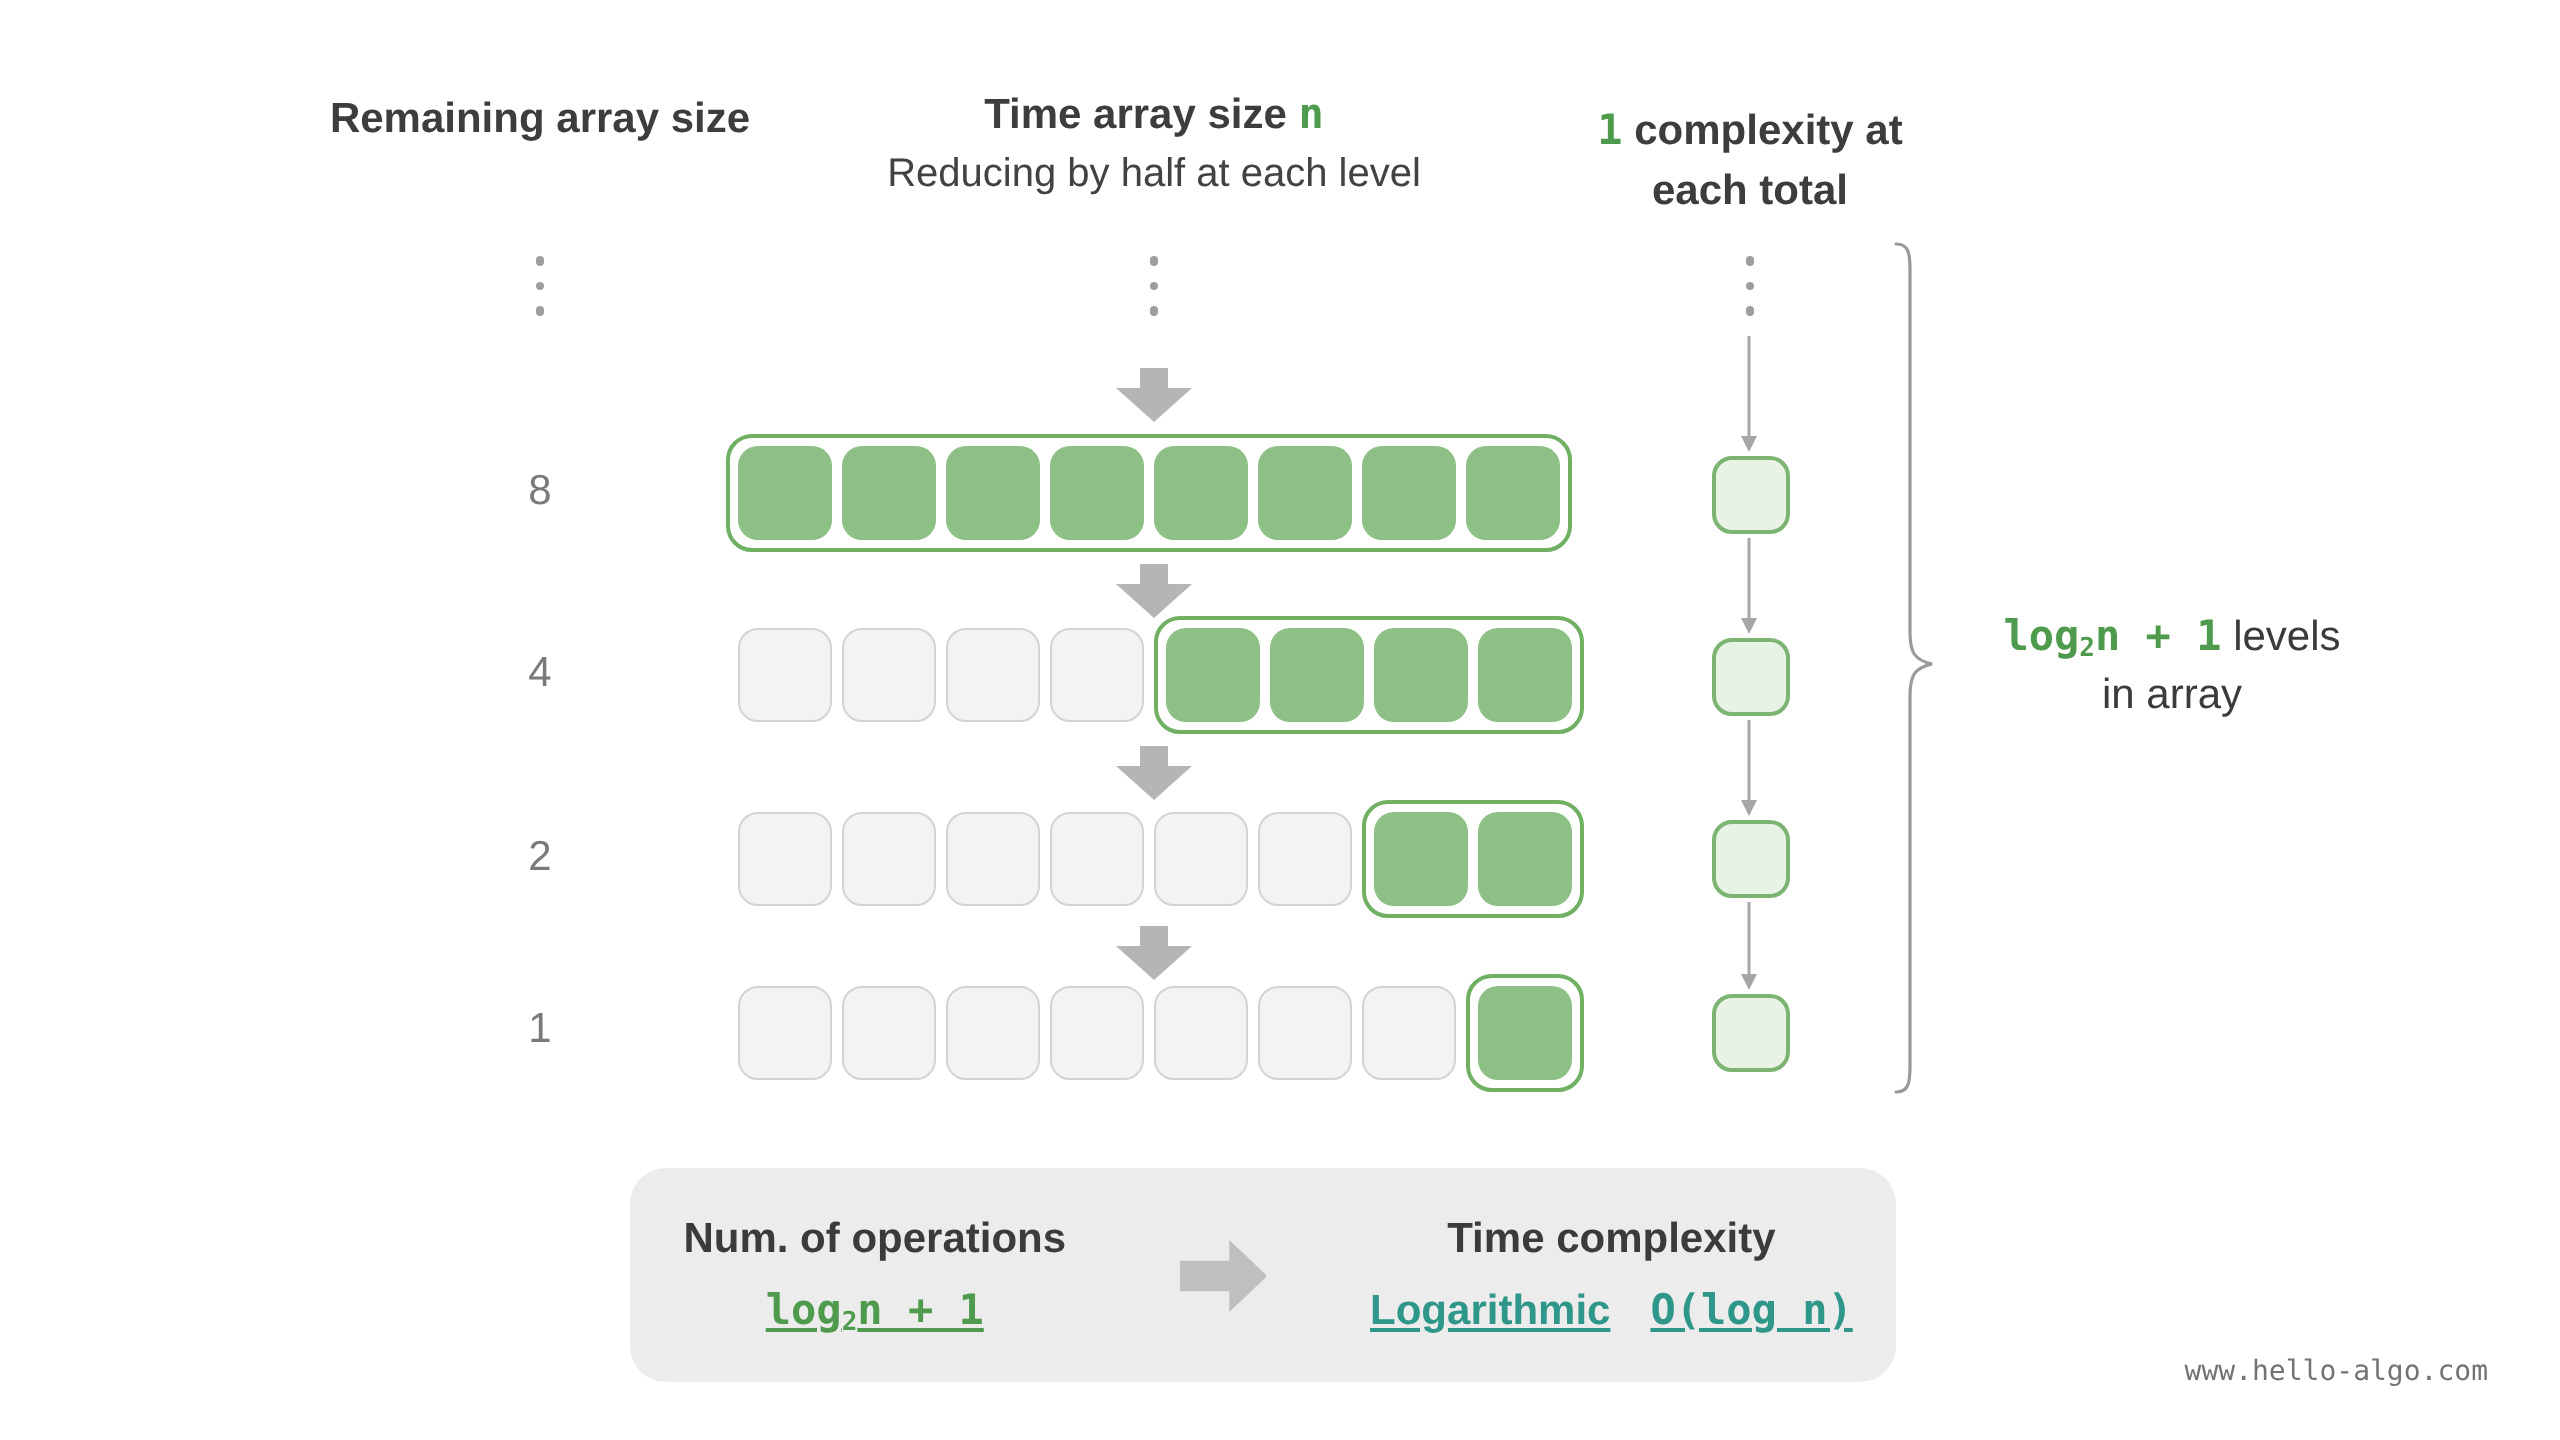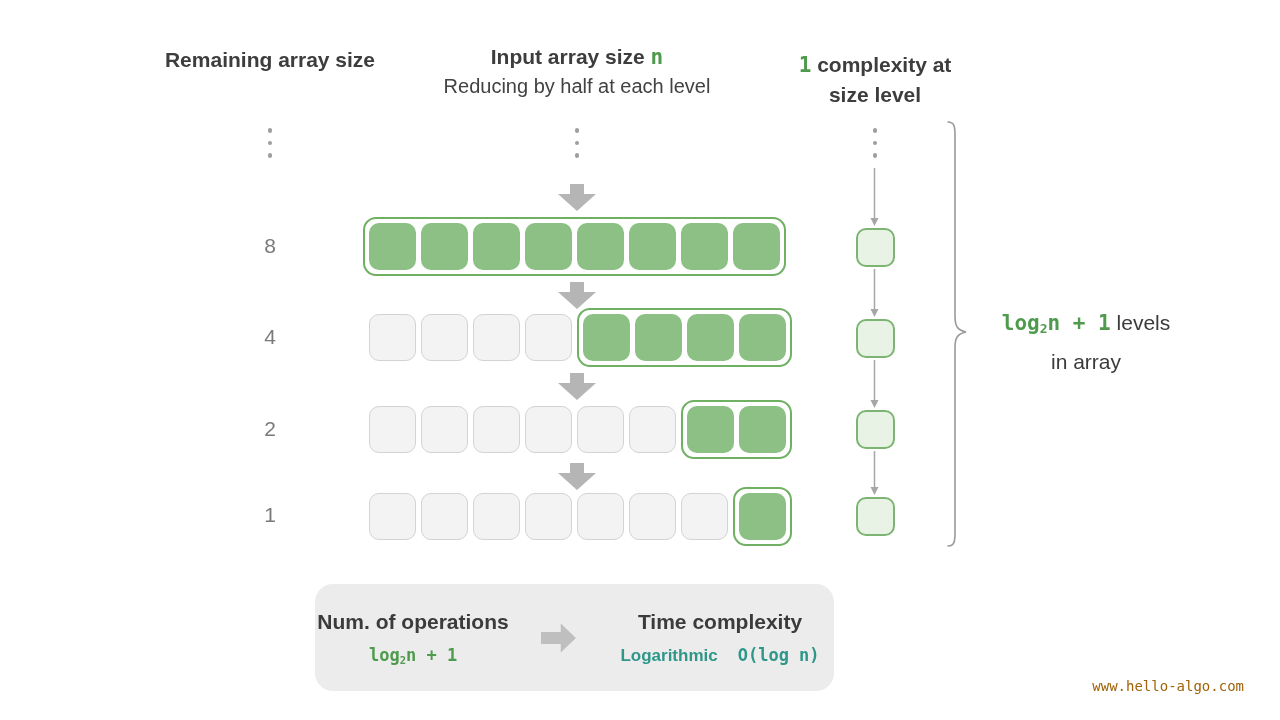--- a/index.html
+++ b/index.html
@@ -29,52 +29,52 @@
   .cell.green { background:#8cc084; }
   .wrap { display:flex; gap:5px; padding:4px; border:2px solid #6fb063; border-radius:13px; background:#ffffff; flex:0 0 auto; }
 
   .big-arrow { position:absolute; width:38px; height:27px; }
   .op-cell { position:absolute; left:856px; width:39px; height:39px; background:#e9f3e5;
              border:2.5px solid #7cb571; border-radius:10px; }
   .conn { position:absolute; left:869px; width:11px; }
 
   .brace-svg { position:absolute; left:938px; top:120px; }
   .brace-label { position:absolute; left:980px; top:305px; width:212px; text-align:center;
-                 color:#3b3b3b; font-size:21px; line-height:36px; }
+                 color:#3b3b3b; font-size:21px; line-height:26px; }
   .brace-label .f { font-weight:bold; font-size:21px; }
 
-  .summary { position:absolute; left:315px; top:584px; width:519px; height:107px;
+  .summary { position:absolute; left:315px; top:584px; width:633px; height:107px;
              background:#ececec; border-radius:18px; display:flex; align-items:center;
              justify-content:center; gap:30px; }
   .sum-block { text-align:center; }
   .sum-block.left { width:258px; }
   .sum-block.right { width:300px; }
   .sum-title { font-size:21px; font-weight:bold; color:#3b3b3b; }
-  .sum-value { margin-top:11px; font-size:17px; font-weight:bold; }
+  .sum-value { margin-top:11px; font-size:21px; font-weight:bold;text-decoration:underline; }
   .teal { color:#2f968a; }
   .cx-name { margin-right:20px; }
 
   .watermark { position:absolute; right:36px; top:678px; font-family:"DejaVu Sans Mono", monospace;
-               font-size:14px; color:#a16207; }
+               font-size:14px; color:#737373; }
 </style>
 </head>
 <body>
 
 <div class="canvas">
 
   <div class="hdr hdr-left">Remaining array size</div>
 
   <div class="hdr hdr-center">
-    <div class="l1"><span>Input array size </span><span class="green-text mono">n</span></div>
+    <div class="l1"><span>Time array size </span><span class="green-text mono">n</span></div>
     <div class="l2">Reducing by half at each level</div>
   </div>
 
   <div class="hdr hdr-right">
     <div><span class="green-text mono">1</span><span> complexity at</span></div>
-    <div>size level</div>
+    <div>each total</div>
   </div>
 
   <div class="dots" style="left:267px; top:128px;">
     <i></i>
       <i></i>
       <i></i>
   </div>
   <div class="dots" style="left:574px; top:128px;">
     <i></i>
       <i></i>

